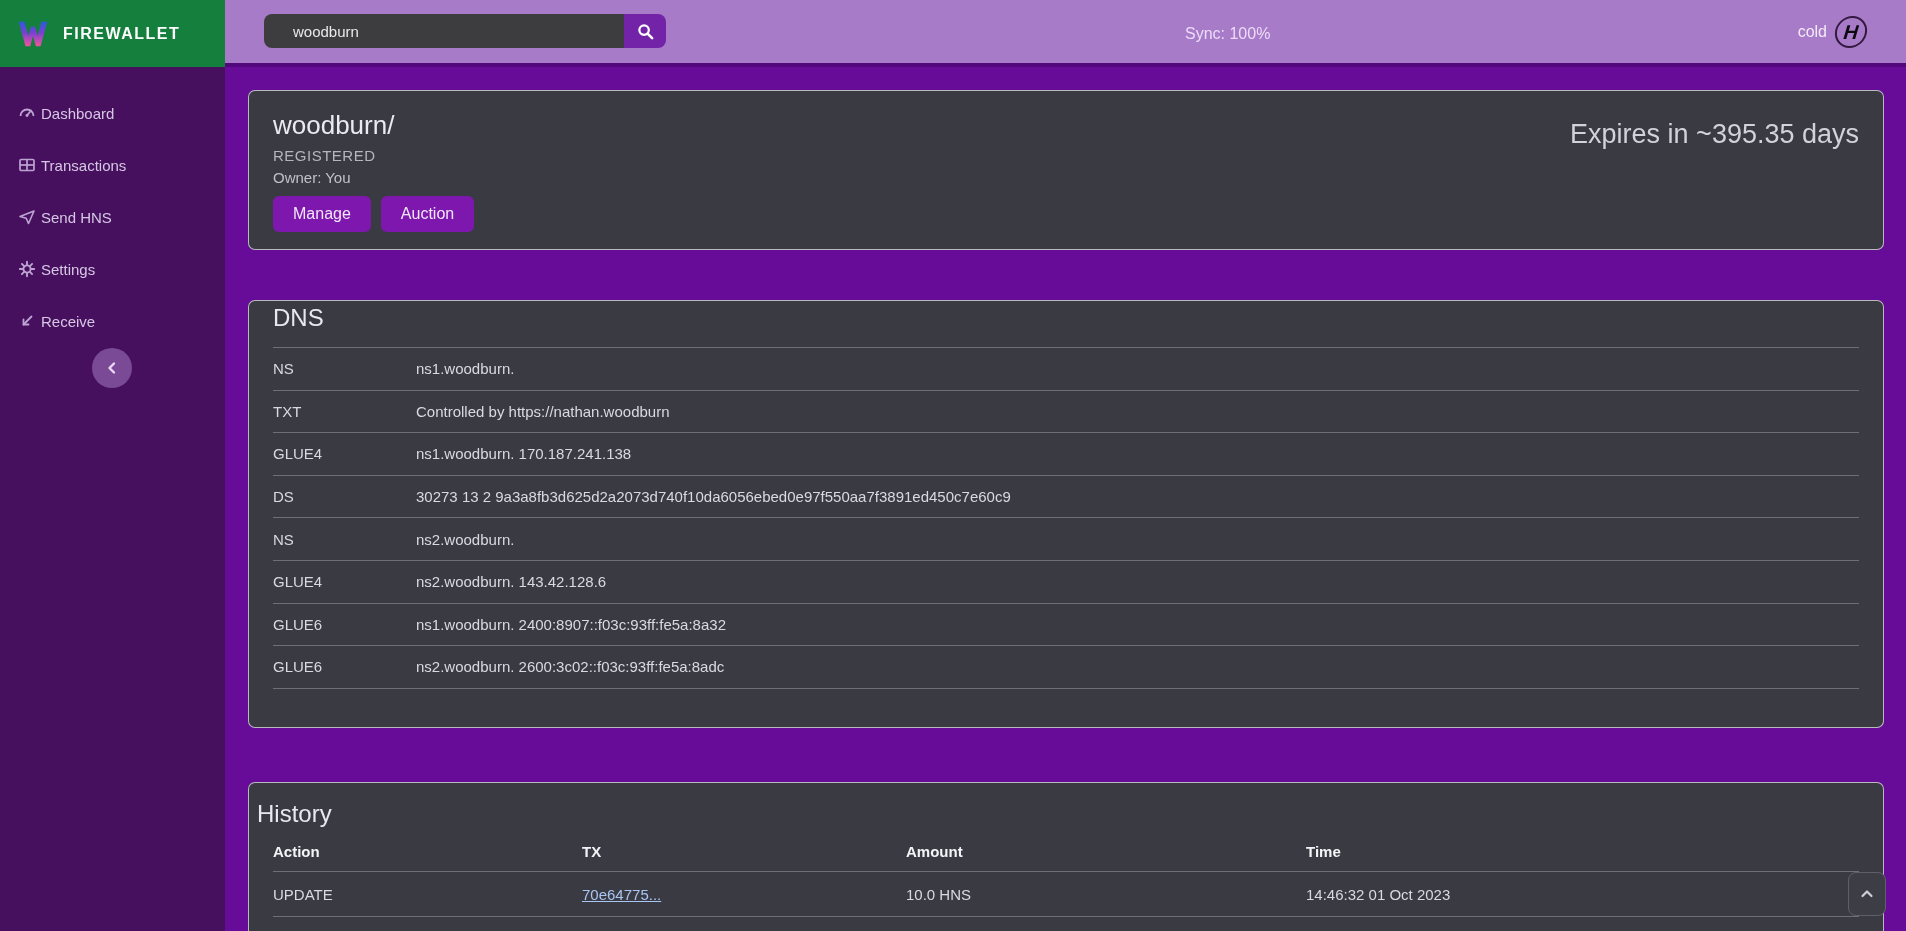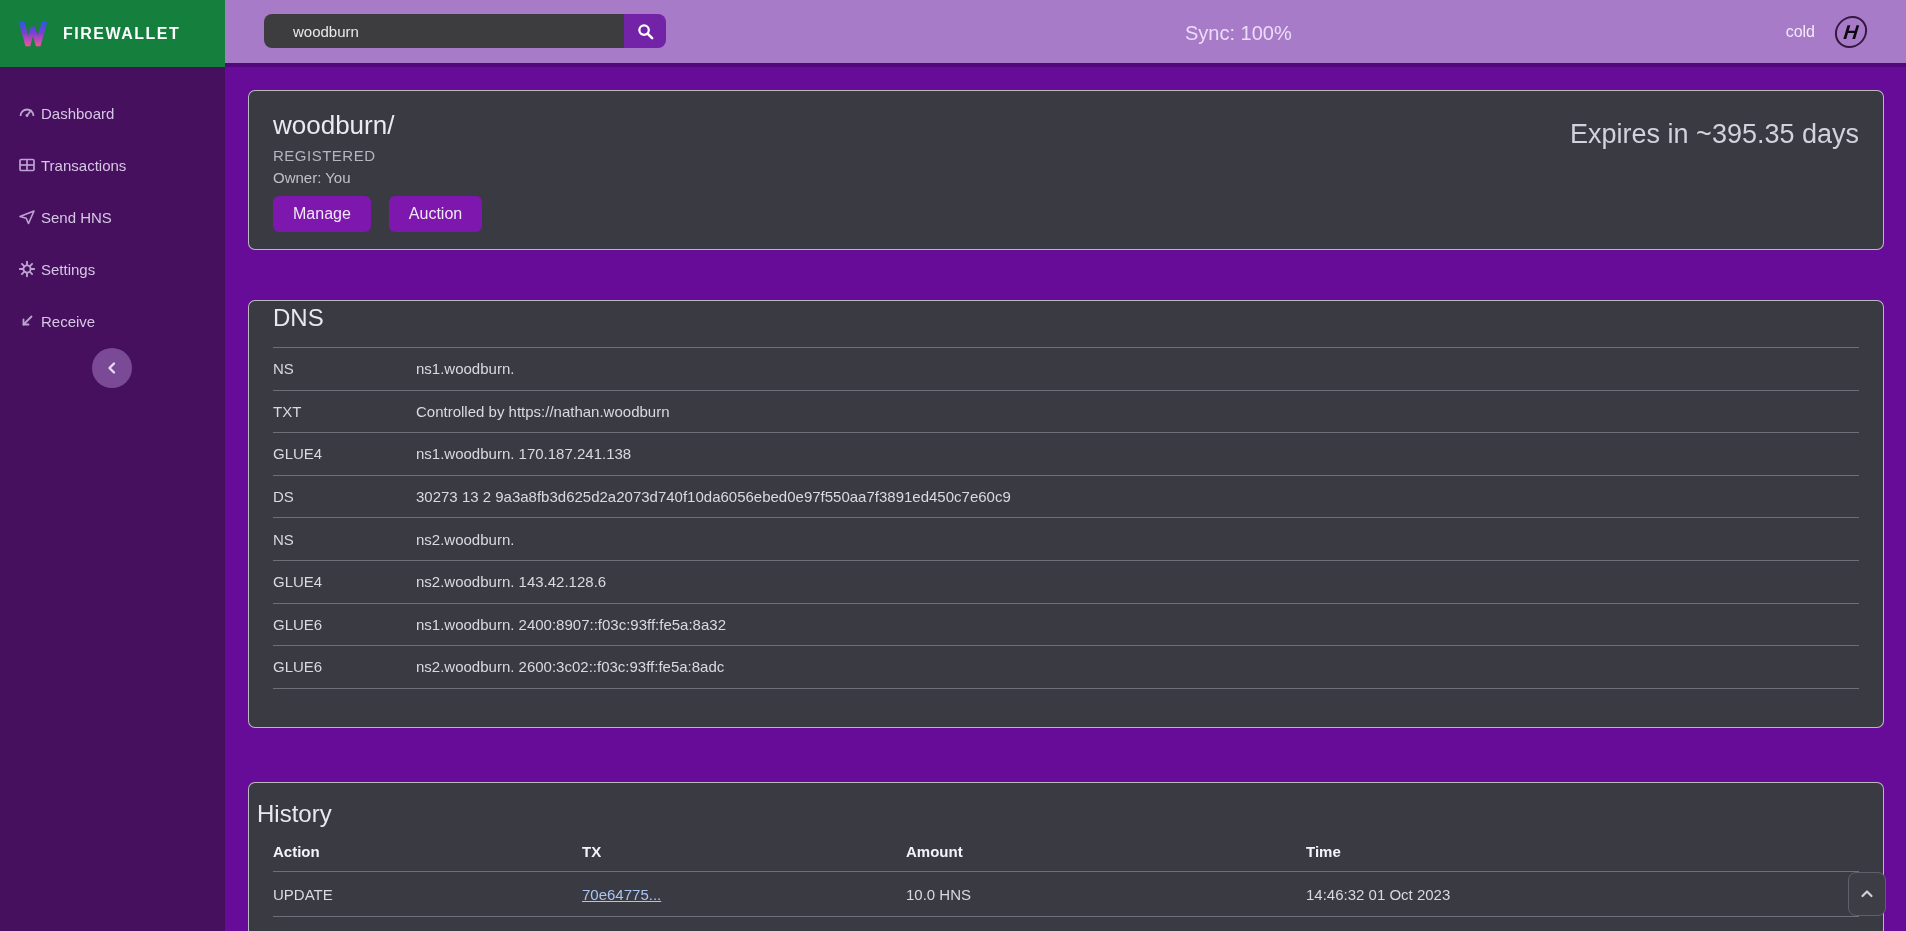--- a/index.html
+++ b/index.html
@@ -20,22 +20,22 @@
   }
   .search-input {
     width:360px; height:34px; border:none; outline:none; background:#3d3d3f;
     color:#e9e9e9; font-size:15px; padding:0 29px; font-family:"Liberation Sans", sans-serif;
   }
   .search-btn {
     width:42px; height:34px; border:none; background:#7223a7; cursor:pointer;
     display:flex; align-items:center; justify-content:center;
   }
   .sync-label { position:absolute; left:960px; top:0; height:67px; display:flex; align-items:center;
-    color:#ecdcf8; font-size:20px; }
-  .topbar-right { position:absolute; right:39px; top:0; height:63px; display:flex; align-items:center; gap:20px; }
+    color:#ecdcf8; font-size:16px; }
+  .topbar-right { position:absolute; right:39px; top:0; height:63px; display:flex; align-items:center; gap:8px; }
   .wallet-badge { color:#f2eaf8; font-size:16px; }
   .hs-logo {
     width:32px; height:32px; border-radius:50%; border:2px solid #33193f;
     display:flex; align-items:center; justify-content:center;
     color:#0a0a10; font-weight:bold; font-style:italic; font-size:20px;
     transform:skewX(-6deg);
   }
 
   
   .sidebar {
@@ -59,21 +59,21 @@
 
   
   .card {
     position:absolute; left:248px; width:1636px; background:#3a3a43;
     border:1px solid rgba(255,255,255,0.65); border-radius:7px;
   }
   .domain-card { top:90px; height:160px; padding:18px 24px; }
   .domain-title { font-size:26px; color:#eceaf0; line-height:32px; }
   .domain-status { margin-top:6px; font-size:15px; color:#b5b5bf; letter-spacing:0.5px; }
   .domain-owner { margin-top:5px; font-size:15px; color:#c0c0c8; }
-  .btn-row { margin-top:10px; display:flex; gap:18px; }
+  .btn-row { margin-top:10px; display:flex; gap:10px; }
   .p-btn {
     background:#7d17ad; color:#f2e7f7; border:none; border-radius:6px;
     padding:9px 20px; font-size:16px; cursor:pointer; font-family:"Liberation Sans", sans-serif;
   }
   .expires { position:absolute; right:24px; top:28px; font-size:27px; color:#d2d2dc; }
 
   .dns-card { top:300px; height:428px; }
   .card-title { padding:2px 24px 14px; font-size:24px; color:#e8e8ee; line-height:30px; }
   .dns-table { margin:0 24px; border-top:1px solid #6e6e78; }
   .dns-row { display:flex; align-items:center; height:42.6px; border-bottom:1px solid #6e6e78; }

